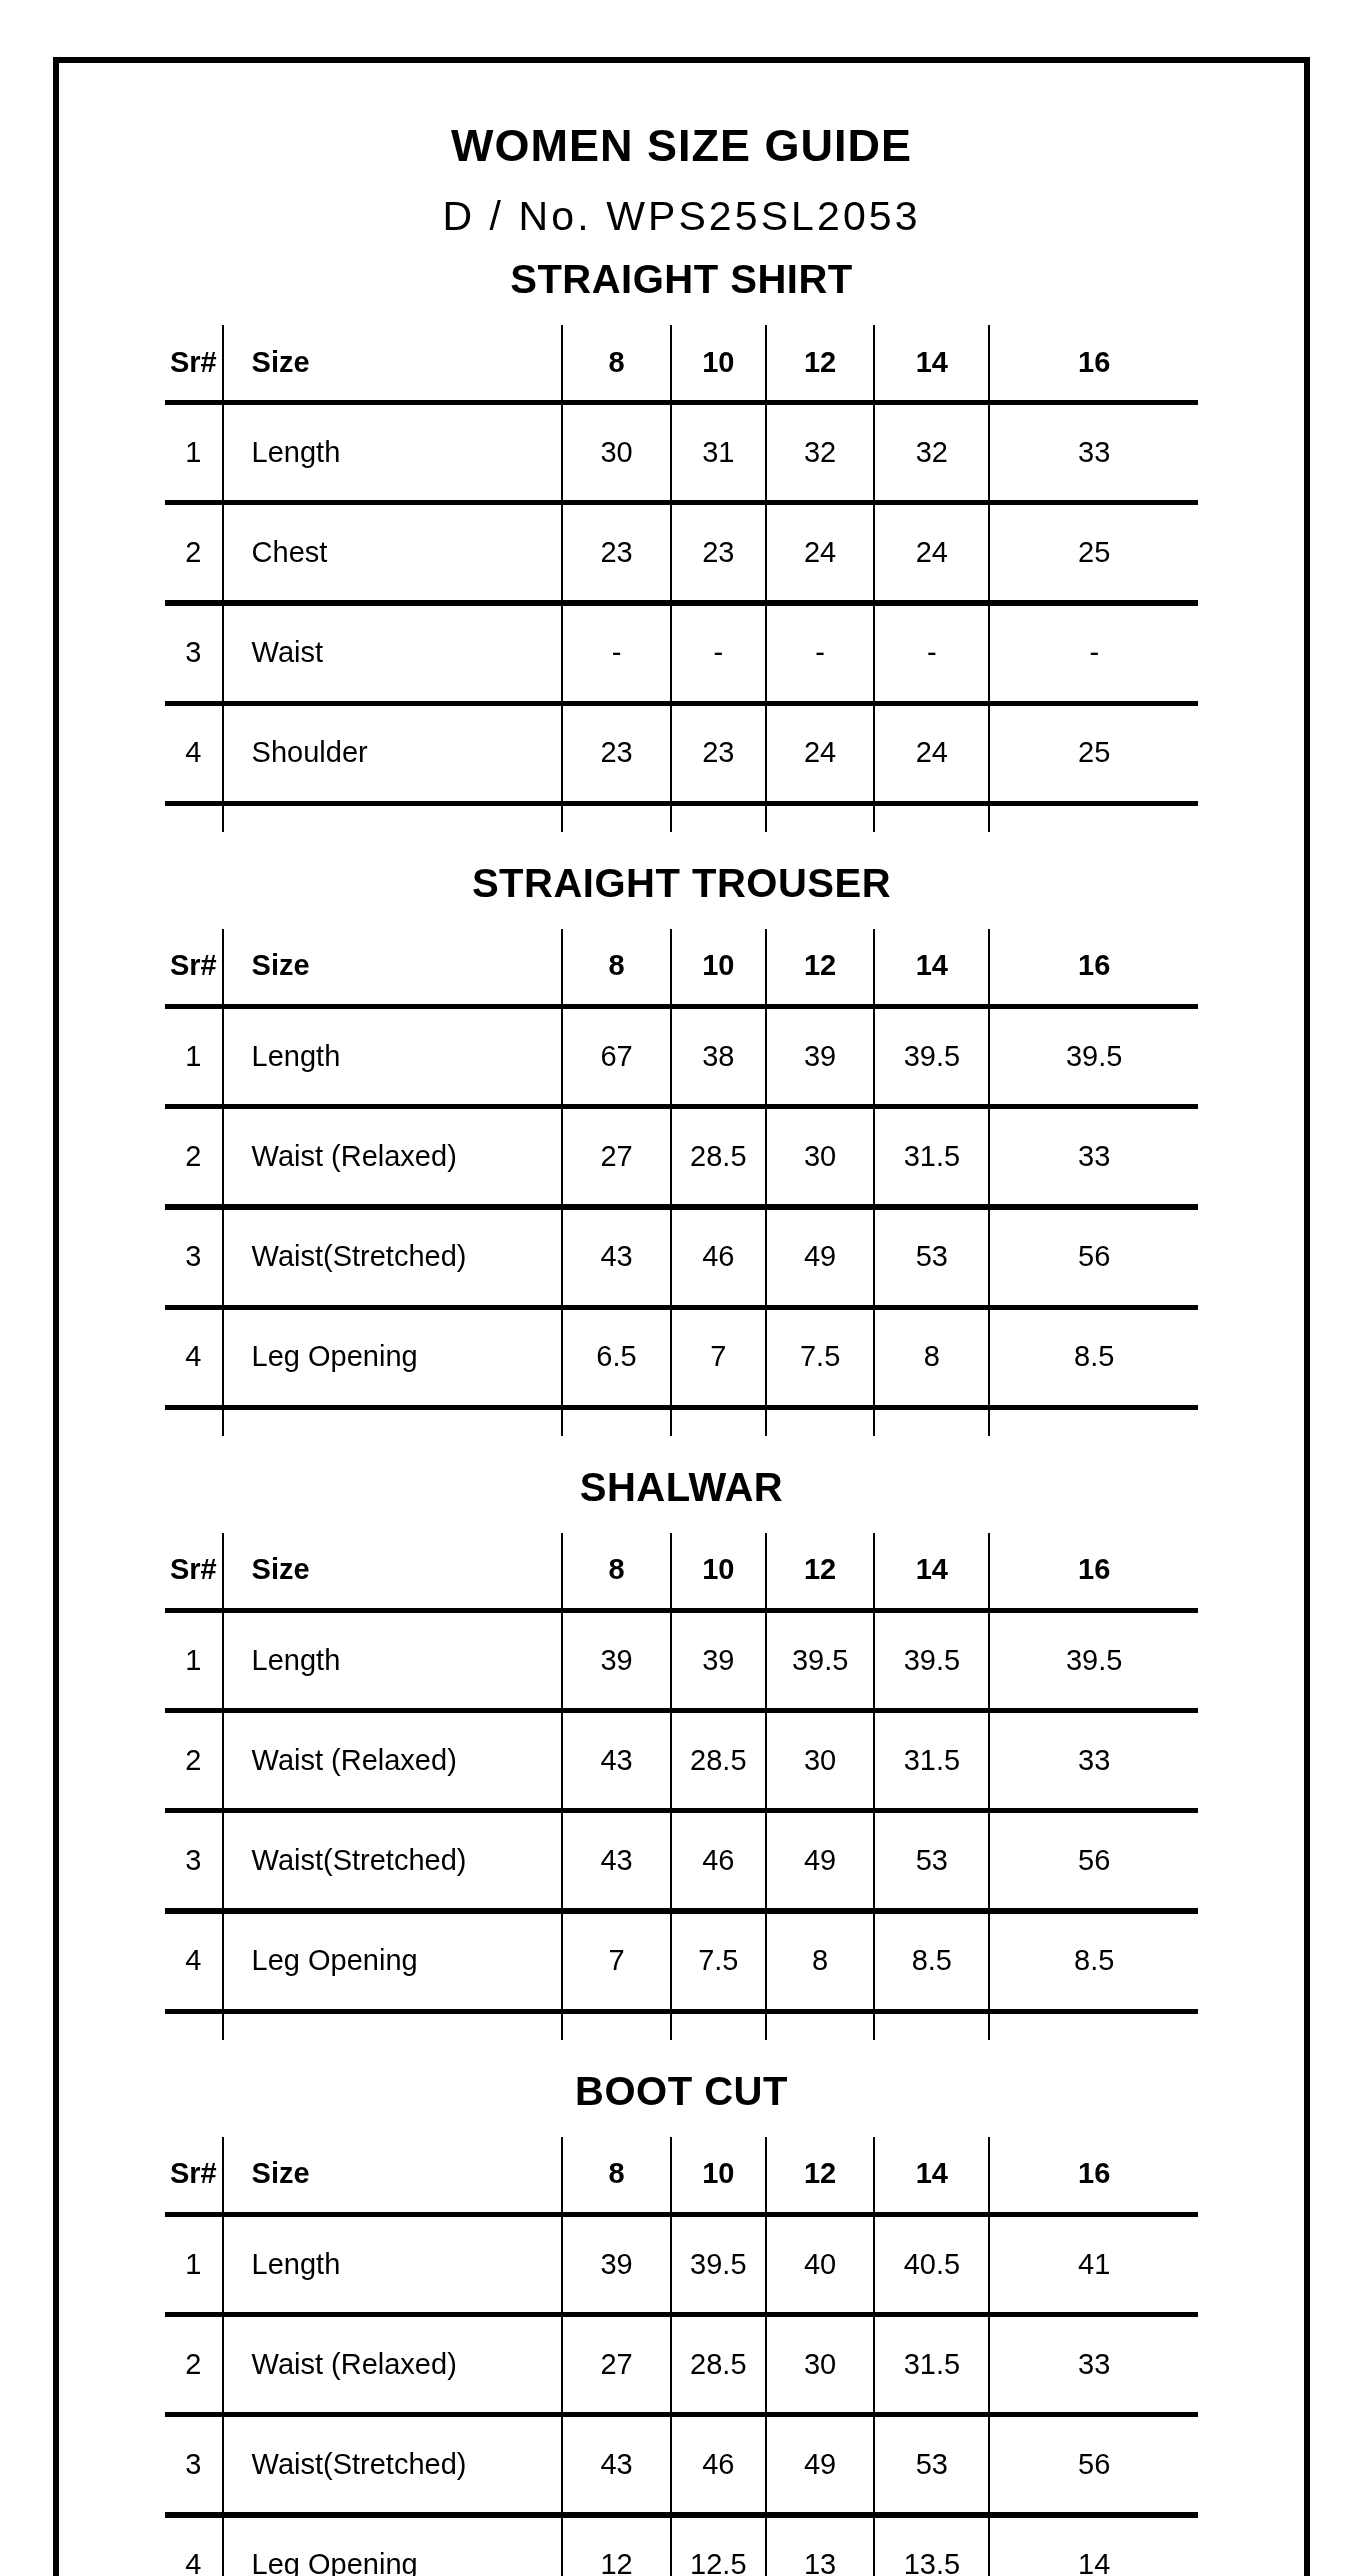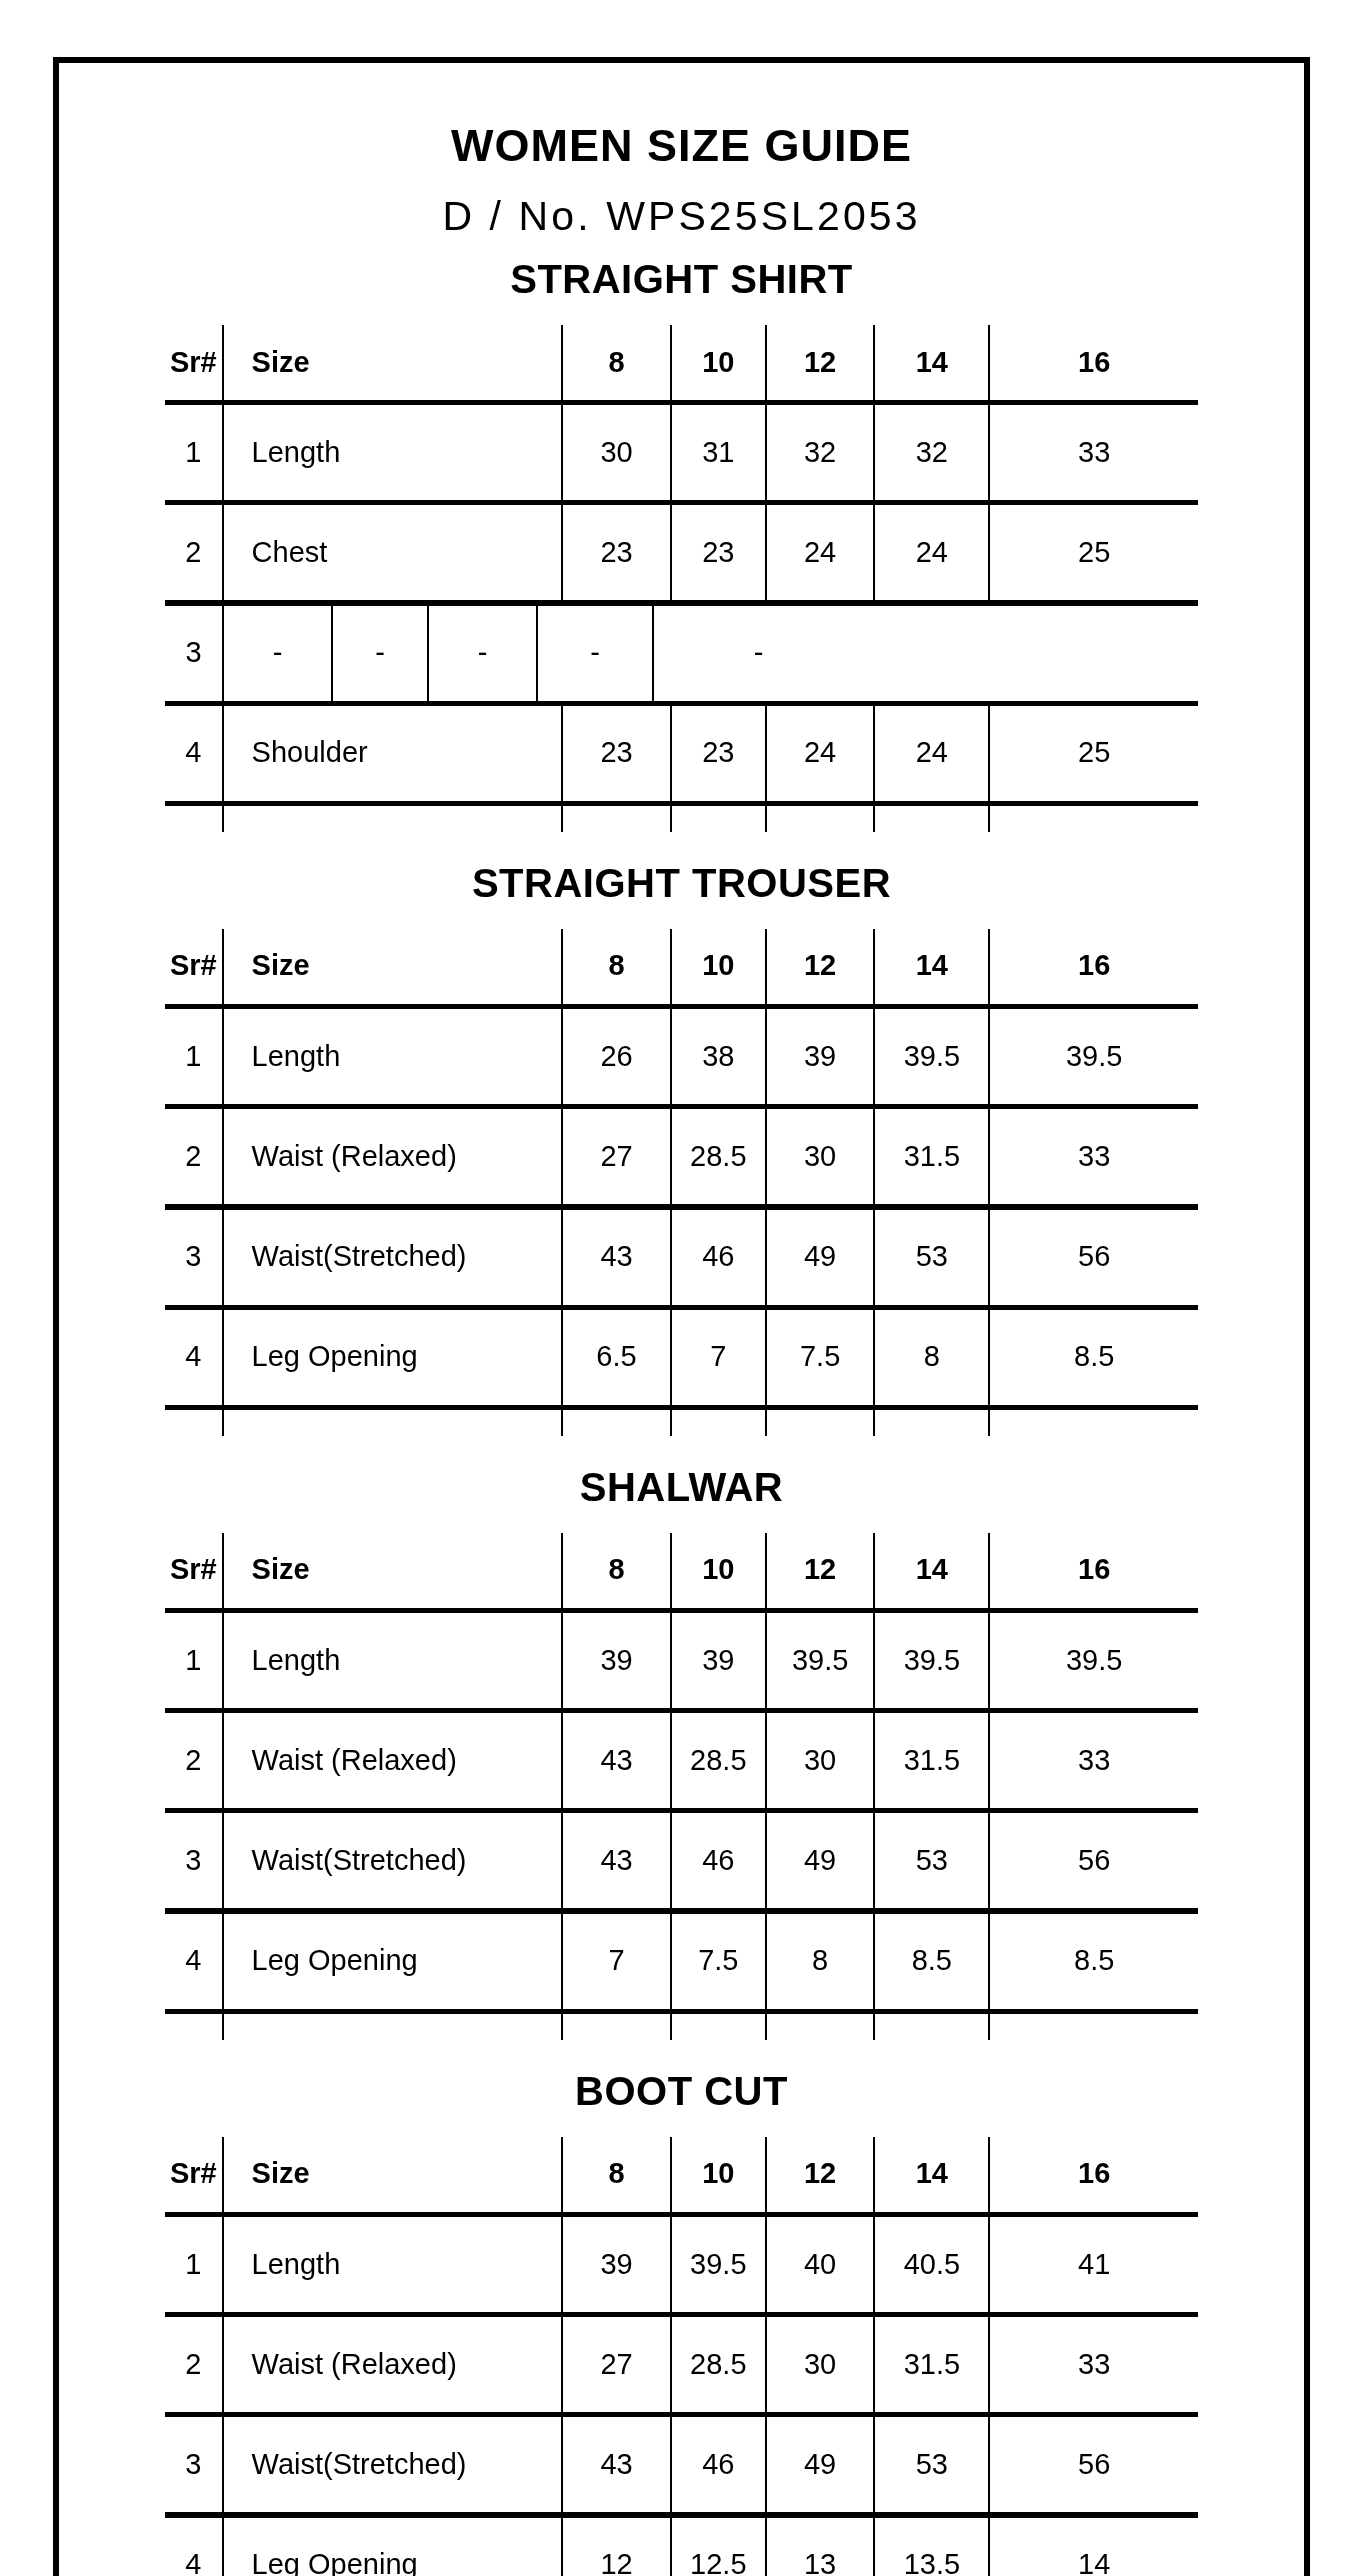--- a/index.html
+++ b/index.html
@@ -130,20 +130,21 @@
         <div class="cell c1">Chest</div>
         <div class="cell c2">23</div>
         <div class="cell c3">23</div>
         <div class="cell c4">24</div>
         <div class="cell c5">24</div>
         <div class="cell c6">25</div>
       </div>
       <div class="hline"></div>
       <div class="trow data">
         <div class="cell c0">3</div>
+        <div class="cell c1">Waist</div>
         <div class="cell c2">-</div>
         <div class="cell c3">-</div>
         <div class="cell c4">-</div>
         <div class="cell c5">-</div>
         <div class="cell c6">-</div>
       </div>
       <div class="hline"></div>
       <div class="trow data">
         <div class="cell c0">4</div>
         <div class="cell c1">Shoulder</div>
@@ -173,21 +174,21 @@
         <div class="cell c2">8</div>
         <div class="cell c3">10</div>
         <div class="cell c4">12</div>
         <div class="cell c5">14</div>
         <div class="cell c6">16</div>
       </div>
       <div class="hline"></div>
       <div class="trow data">
         <div class="cell c0">1</div>
         <div class="cell c1">Length</div>
-        <div class="cell c2">26</div>
+        <div class="cell c2">67</div>
         <div class="cell c3">38</div>
         <div class="cell c4">39</div>
         <div class="cell c5">39.5</div>
         <div class="cell c6">39.5</div>
       </div>
       <div class="hline"></div>
       <div class="trow data">
         <div class="cell c0">2</div>
         <div class="cell c1">Waist (Relaxed)</div>
         <div class="cell c2">27</div>

